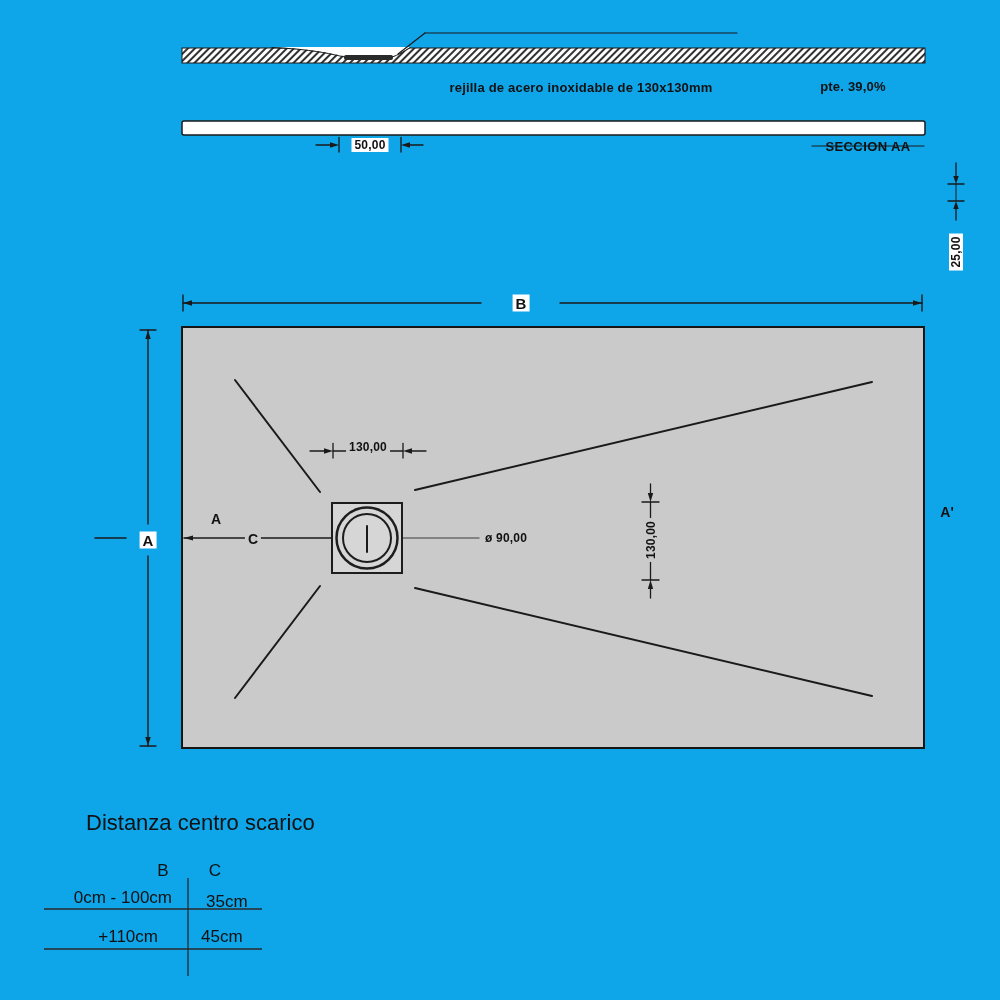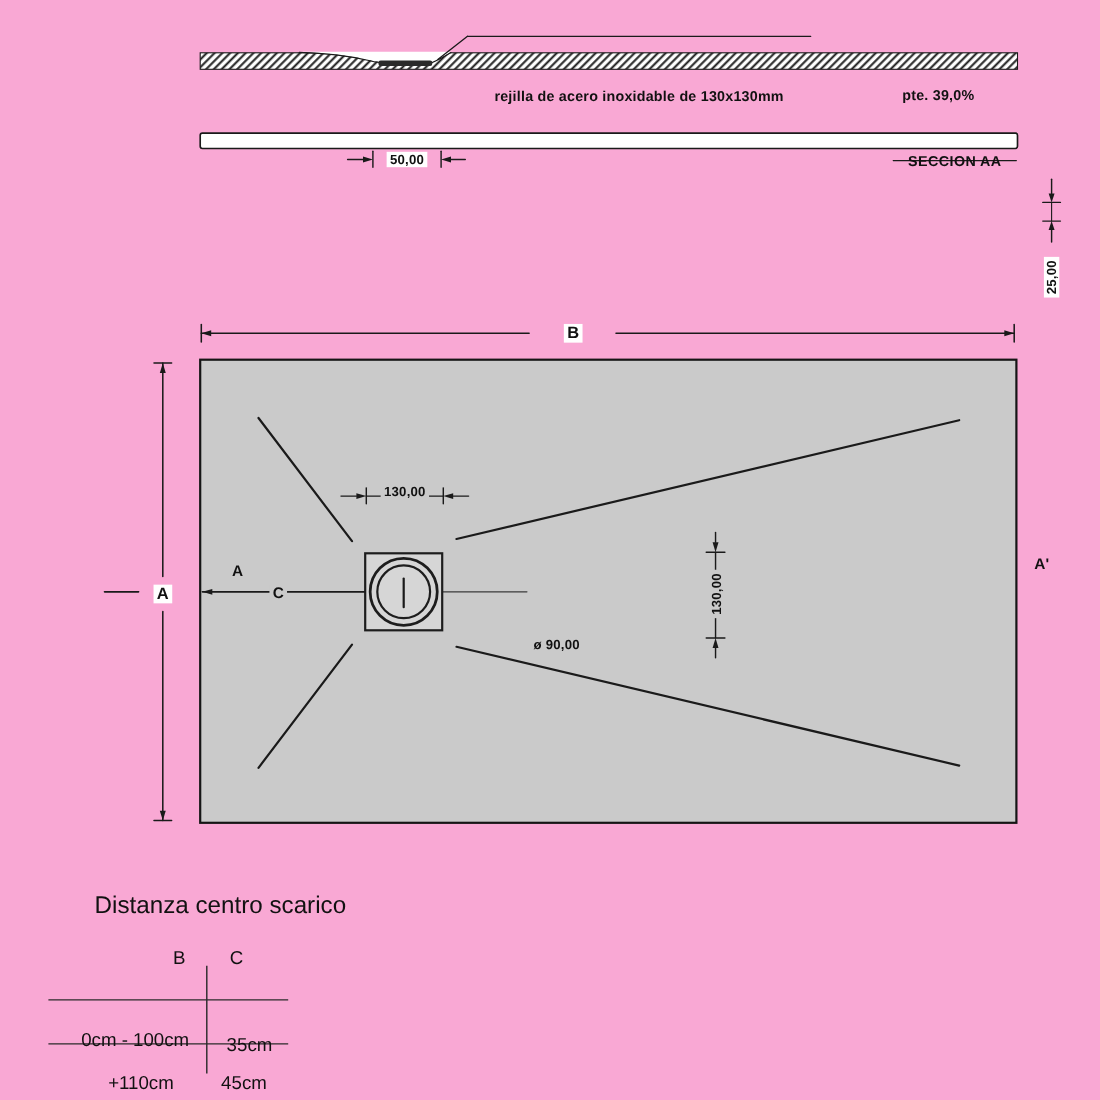--- a/index.html
+++ b/index.html
@@ -1,23 +1,23 @@
 <!DOCTYPE html>
 <html><head>
 <meta charset="utf-8">
 <style>
   html,body{margin:0;padding:0;background:#ffffff;}
   #stage{
-    position:relative;width:1000px;height:1000px;background:#f9a8d4;
+    position:relative;width:1000px;height:1000px;background:#0ea5e9;
     font-family:"Liberation Sans",sans-serif;color:#111;overflow:hidden;
   }
   #linework{position:absolute;left:0;top:0;}
   .txt{position:absolute;white-space:nowrap;color:#111;}
   .center{transform:translate(-50%,-50%);}
-  .vcenter{transform:translate(0,-50%);margin-top:48px;}
+  .vcenter{transform:translate(0,-50%);}
   .rot{transform:translate(-50%,-50%) rotate(-90deg);}
   .note{font-size:13px;font-weight:600;letter-spacing:.2px;}
   .seclbl{font-size:13px;font-weight:700;letter-spacing:.4px;}
   .dim{font-size:12px;font-weight:700;letter-spacing:.2px;}
   .bgwhite{background:#ffffff;padding:0 3px;}
   .bggray{background:#cacaca;padding:0 3px;}
   .biglbl{font-size:15px;font-weight:700;}
   .cutlbl{font-size:14px;font-weight:700;}
   .tbl-title{font-size:22px;font-weight:400;}
   .tbl-txt{font-size:17px;font-weight:400;}

